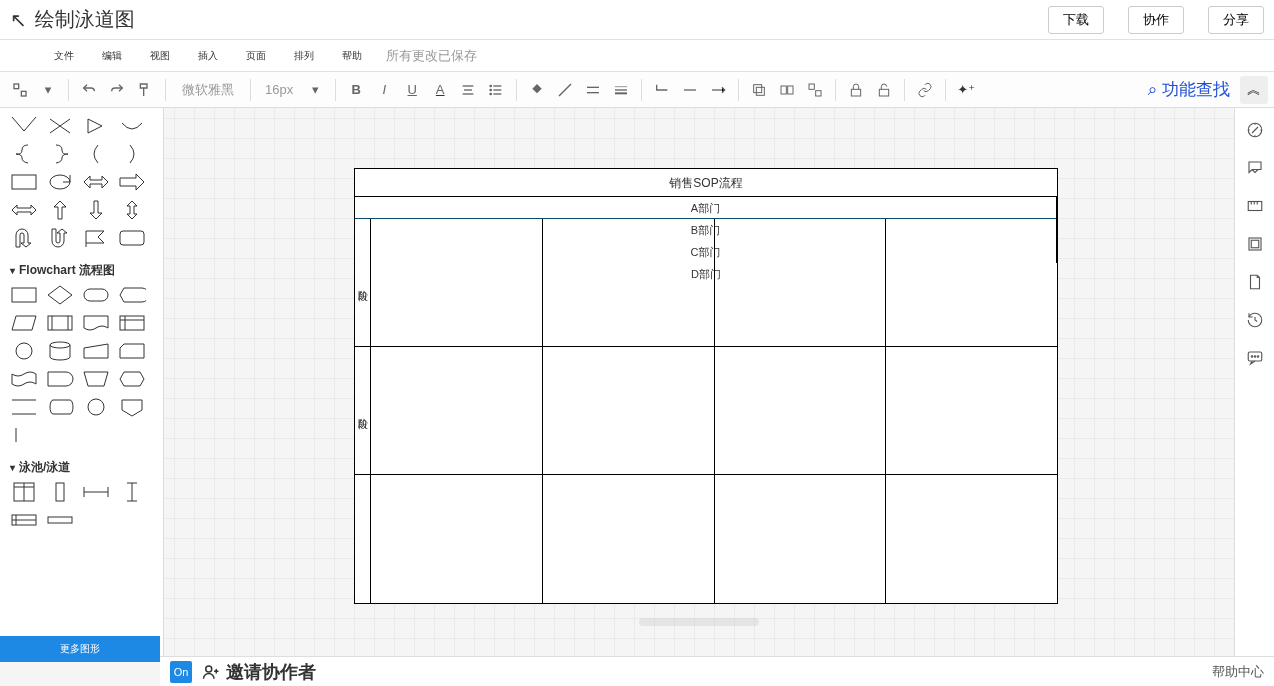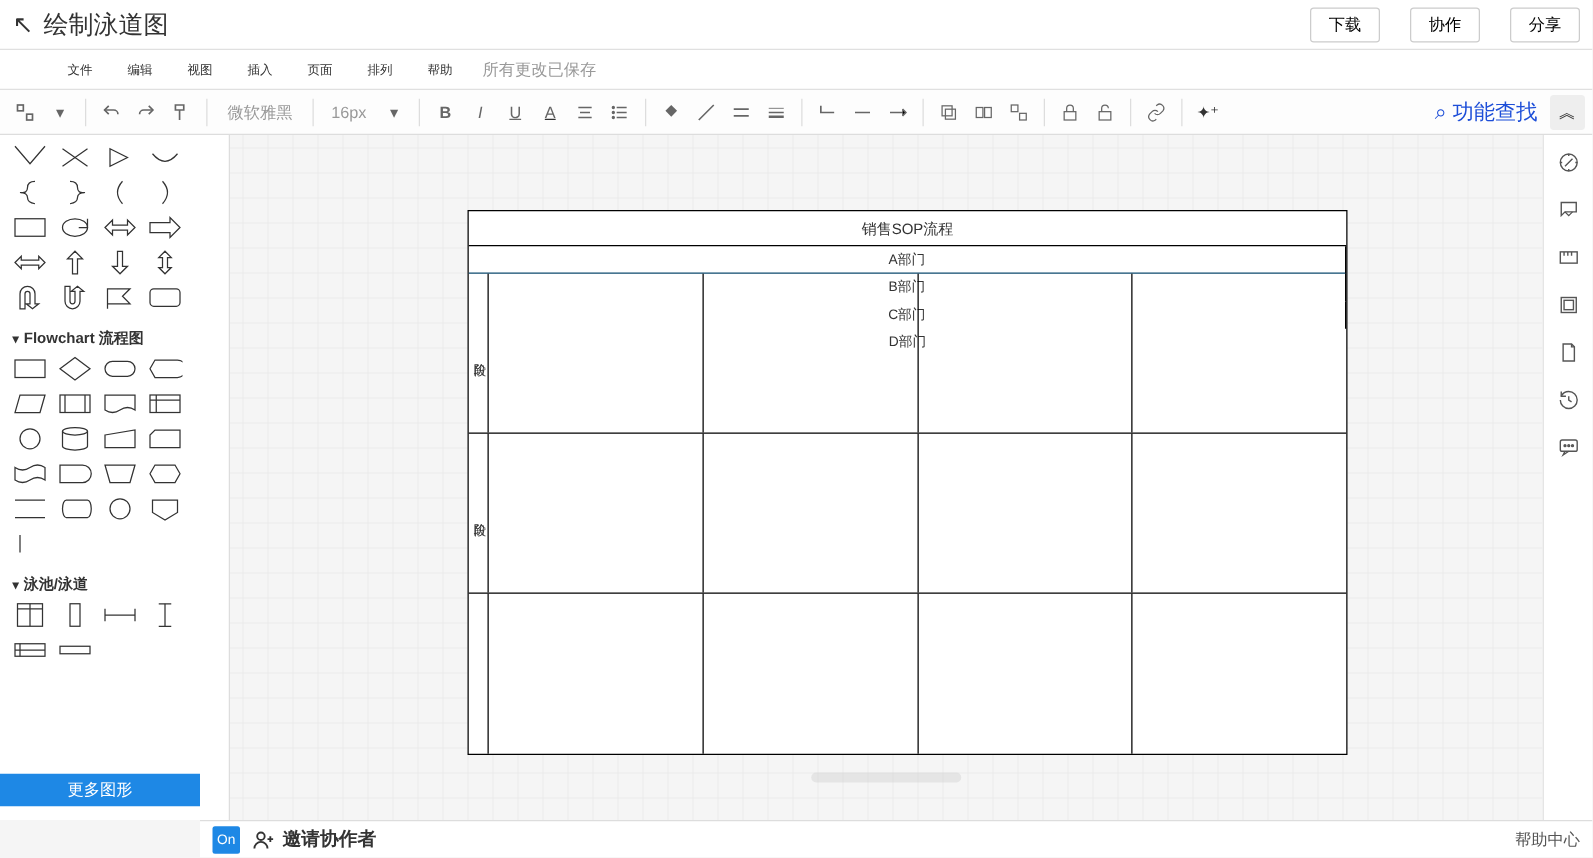--- a/index.html
+++ b/index.html
@@ -21,27 +21,27 @@
 .toolbar .tool-btn { width: 28px; height: 28px; display: flex; align-items: center; justify-content: center; cursor: pointer; color: #666; border-radius: 2px; }
 .toolbar .tool-btn svg { width: 16px; height: 16px; }
 .toolbar .font-sel { color: #999; font-size: 13px; padding: 0 10px; min-width: 70px; }
 .toolbar .size-sel { color: #999; font-size: 13px; padding: 0 8px; }
 .toolbar-right { margin-left: auto; display: flex; align-items: center; gap: 10px; }
 .func-search { color: #1d4ed8; font-size: 17px; cursor: pointer; }
 .collapse-btn { width: 28px; height: 28px; background: #eee; border-radius: 3px; display: flex; align-items: center; justify-content: center; cursor: pointer; font-size: 14px; }
 
 .main-area { display: flex; height: calc(100% - 40px - 32px - 36px - 30px); }
 
-.left-panel { width: 184px; background: #fff; border-right: 1px solid #ddd; overflow-y: auto; padding: 6px 8px; }
+.left-panel { width: 164px; background: #fff; border-right: 1px solid #ddd; overflow-y: auto; padding: 6px 8px; }
 .shape-row { display: flex; gap: 4px; margin-bottom: 4px; align-items: center; justify-content: flex-start; }
 .shape-cell { width: 32px; height: 24px; display: flex; align-items: center; justify-content: center; cursor: move; }
 .shape-cell svg { max-width: 28px; max-height: 22px; }
 .section-header { font-size: 12px; font-weight: bold; padding: 8px 2px 4px 2px; cursor: pointer; display: flex; align-items: center; gap: 4px; }
 .section-header::before { content: "▾"; font-size: 10px; }
-.more-shapes-btn { position: absolute; left: 0; bottom: 41px; width: 160px; height: 26px; background: #1e88e5; color: #fff; text-align: center; line-height: 26px; font-size: 13px; cursor: pointer; }
+.more-shapes-btn { position: absolute; left: 0; bottom: 24px; width: 160px; height: 26px; background: #1e88e5; color: #fff; text-align: center; line-height: 26px; font-size: 10px; cursor: pointer; }
 
 .canvas-wrap { flex: 1; position: relative; overflow: auto; background: #f5f5f5; }
 .canvas-inner { position: relative; width: 100%; height: 100%; 
   background-image: linear-gradient(#eaeaea 1px, transparent 1px), linear-gradient(90deg, #eaeaea 1px, transparent 1px);
   background-size: 20px 20px; background-position: 10px 10px; }
 
 .swimlane-diagram { position: absolute; left: 190px; top: 60px; width: 704px; background: #fff; border: 1px solid #000; }
 .swim-title { height: 28px; border-bottom: 1px solid #000; text-align: center; font-size: 12px; line-height: 28px; }
 .swim-header-row { display: flex; height: 22px; border-bottom: 1px solid #0c4a6e; flex-direction: column; }
 .swim-row-label-spacer { width: 16px; border-right: 1px solid #000; }
@@ -53,21 +53,21 @@
 .swim-cell { flex: 1; border-right: 1px solid #000; }
 .swim-cell:last-child { border-right: none; }
 .swim-body-row.no-label .swim-row-label { border-right: 1px solid #000; }
 
 .right-rail { width: 40px; background: #fff; border-left: 1px solid #ddd; display: flex; flex-direction: column; align-items: center; padding-top: 10px; gap: 14px; }
 .rail-btn { width: 24px; height: 24px; display: flex; align-items: center; justify-content: center; cursor: pointer; color: #555; }
 .rail-btn svg { width: 18px; height: 18px; }
 
 .bottom-bar { position: absolute; left: 160px; bottom: 0; right: 0; height: 30px; background: #fff; border-top: 1px solid #ddd; display: flex; align-items: center; padding: 0 10px; }
 .presence-badge { width: 22px; height: 22px; background: #1e88e5; color: #fff; font-size: 11px; font-weight: normal; display: flex; align-items: center; justify-content: center; border-radius: 2px; margin-right: 10px; }
-.invite { display: flex; align-items: center; gap: 6px; cursor: pointer; font-size: 15px; }
+.invite { display: flex; align-items: center; gap: 6px; cursor: pointer; font-size: 18px; }
 .invite svg { width: 18px; height: 18px; }
 .help-center { margin-left: auto; font-size: 13px; cursor: pointer; color: #555; }
 
 .scroll-indicator { position: absolute; bottom: 30px; left: 50%; transform: translateX(-50%); width: 120px; height: 8px; background: #ccc; border-radius: 4px; opacity: 0.4; }
 </style>
 </head>
 <body>
 
 <div class="topbar">
   <span class="back-arrow">↖</span>

